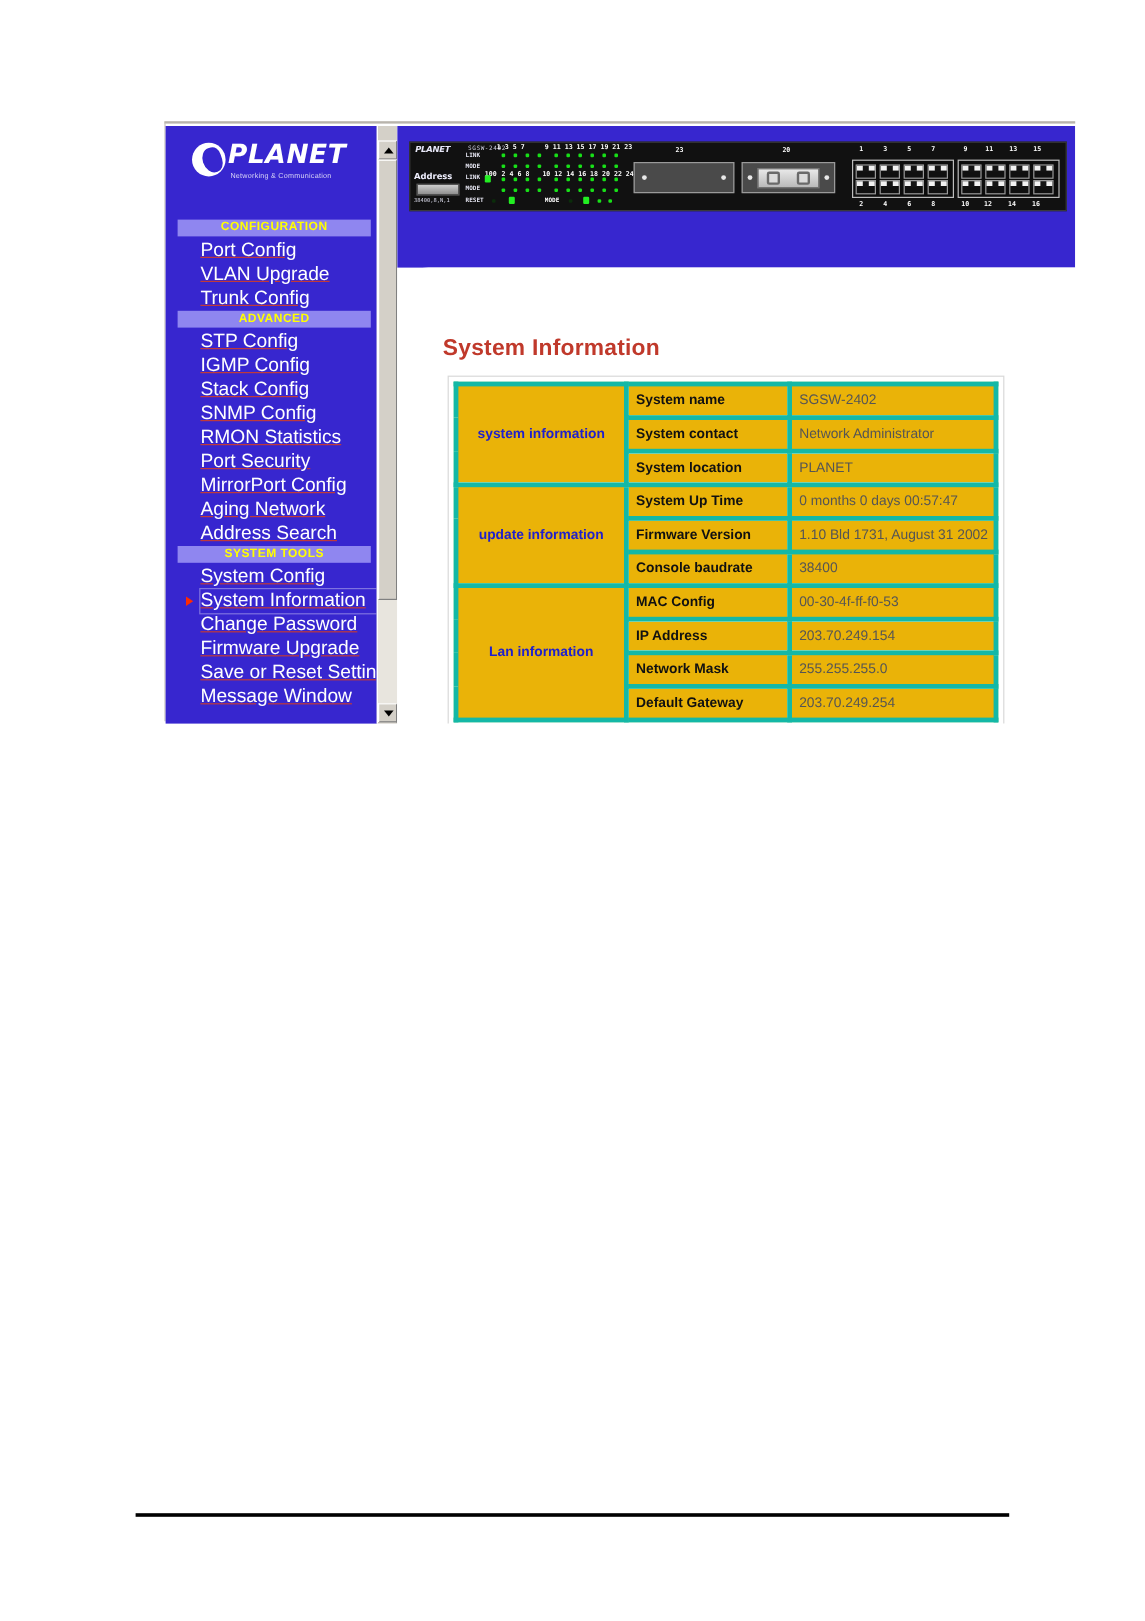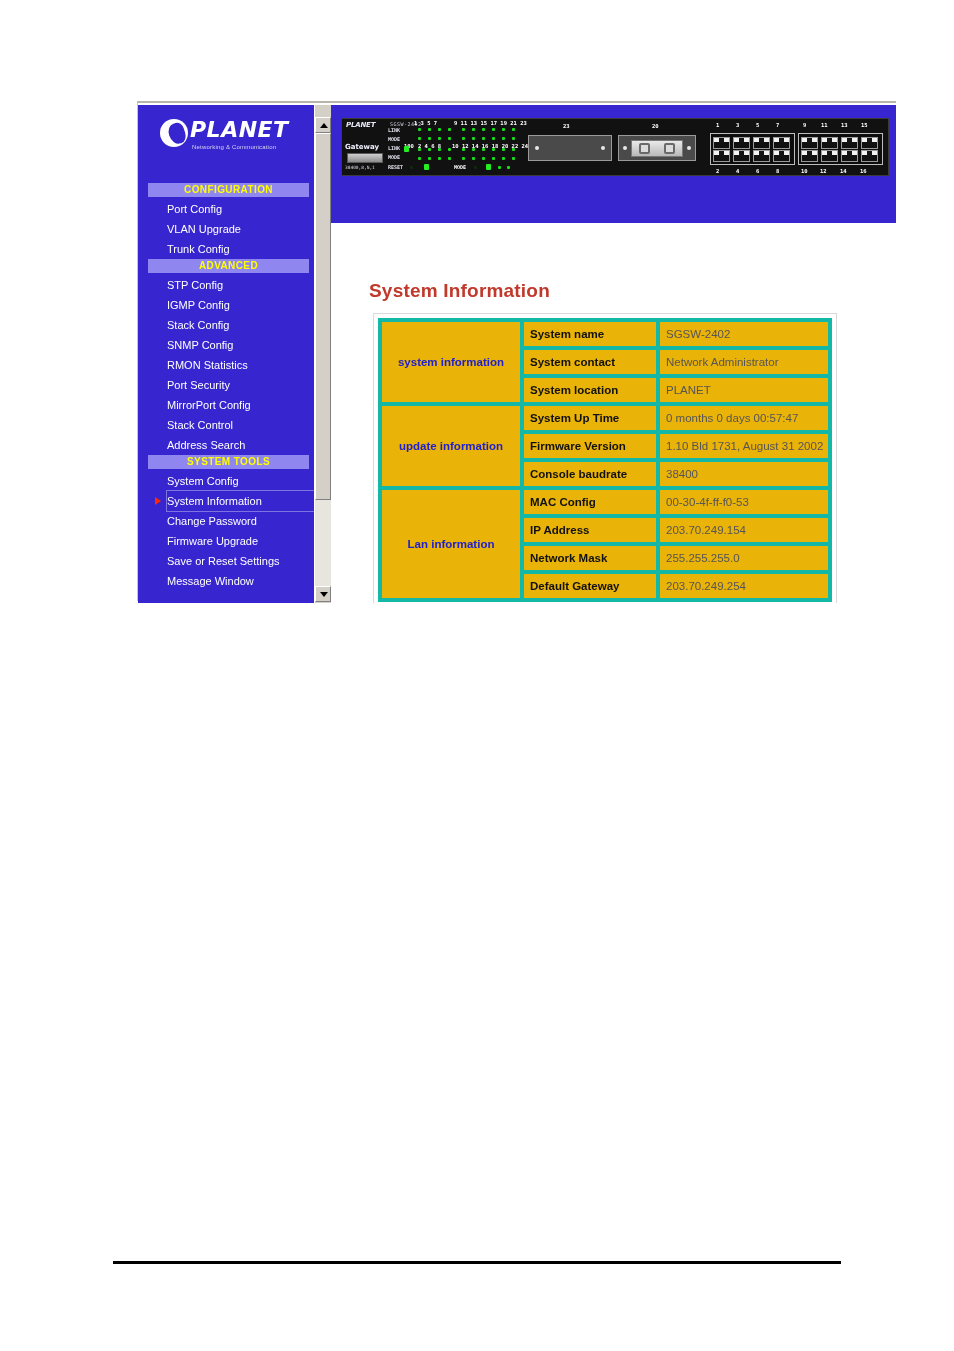--- a/index.html
+++ b/index.html
@@ -107,21 +107,22 @@
     text-align: center;
     letter-spacing: 0.4px;
     font-family: "Liberation Sans", sans-serif;
   }
   .menu-link {
     display: block;
     margin: 0 0 0 29px;
     height: 20px;
     line-height: 20px;
     color: #ffffff;
-    font-size: 11px;
+    font-size: 16px;
+    text-decoration: underline;
     text-decoration-color: #c03a3a;
     white-space: nowrap;
     font-family: "Liberation Sans", sans-serif;
   }
   .menu-link.current {
     outline: 1px solid #7f73e0;
   }
   .menu-link .bullet {
     position: absolute;
     left: 17px;
@@ -472,21 +473,21 @@
       <a class="menu-link">Trunk Config</a>
 
       <div class="menu-section">ADVANCED</div>
       <a class="menu-link">STP Config</a>
       <a class="menu-link">IGMP Config</a>
       <a class="menu-link">Stack Config</a>
       <a class="menu-link">SNMP Config</a>
       <a class="menu-link">RMON Statistics</a>
       <a class="menu-link">Port Security</a>
       <a class="menu-link">MirrorPort Config</a>
-      <a class="menu-link">Stack Control</a>
+      <a class="menu-link">Aging Network</a>
       <a class="menu-link">Address Search</a>
 
       <div class="menu-section">SYSTEM TOOLS</div>
       <a class="menu-link">System Config</a>
       <a class="menu-link current"><span class="bullet"></span><span>System Information</span></a>
       <a class="menu-link">Change Password</a>
       <a class="menu-link">Firmware Upgrade</a>
       <a class="menu-link">Save or Reset Settings</a>
       <a class="menu-link">Message Window</a>
     </div>
@@ -510,21 +511,21 @@
 
         <span id="dev-brand">PLANET</span>
         <span id="dev-model">SGSW-2402</span>
 
         <span class="dev-row-lbl" style="top:8px;">LINK</span>
         <span class="dev-row-lbl" style="top:17px;">MODE</span>
         <span class="dev-row-lbl" style="top:26px;">LINK</span>
         <span class="dev-row-lbl" style="top:35px;">MODE</span>
         <span class="dev-row-lbl" style="top:45px;">RESET</span>
 
-        <span id="dev-console">Gateway</span>
+        <span id="dev-console">Address</span>
         <span id="dev-console-port"></span>
         <span id="dev-baud">38400,8,N,1</span>
 
         <span class="port-num" style="left:72px;  top:1px;">1 3 5 7</span>
         <span class="port-num" style="left:112px; top:1px;">9 11 13 15 17 19 21 23</span>
         <span class="port-num" style="left:62px;  top:24px;">100</span>
         <span class="port-num" style="left:76px;  top:24px;">2 4 6 8</span>
         <span class="port-num" style="left:110px; top:24px;">10 12 14 16 18 20 22 24</span>
         <span class="mode-lbl" style="left:112px; top:45px;">MODE</span>
 

